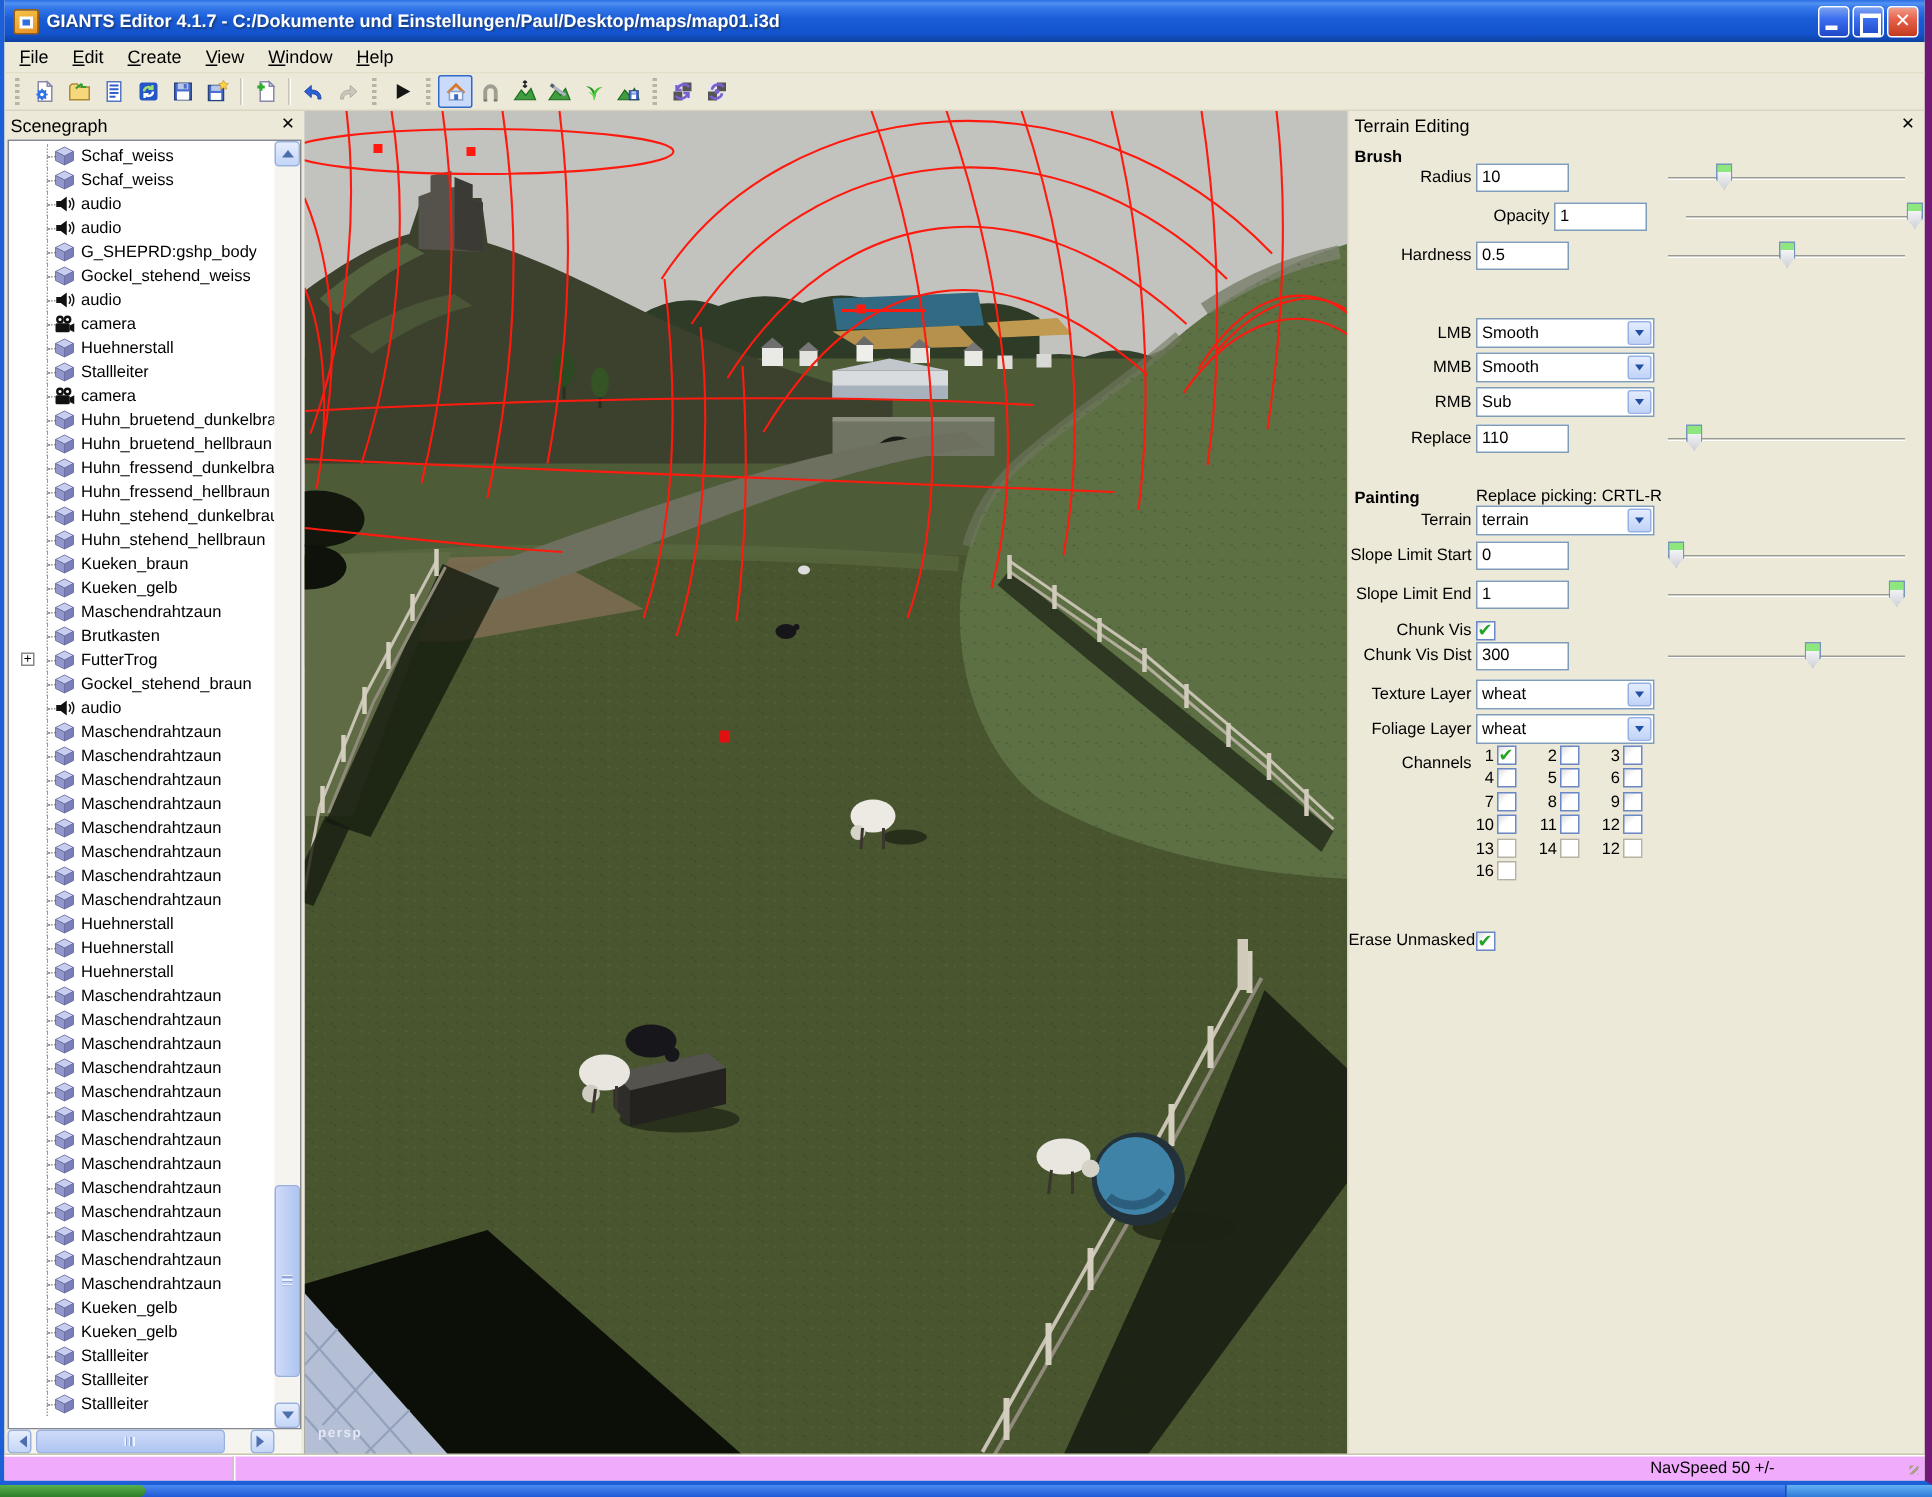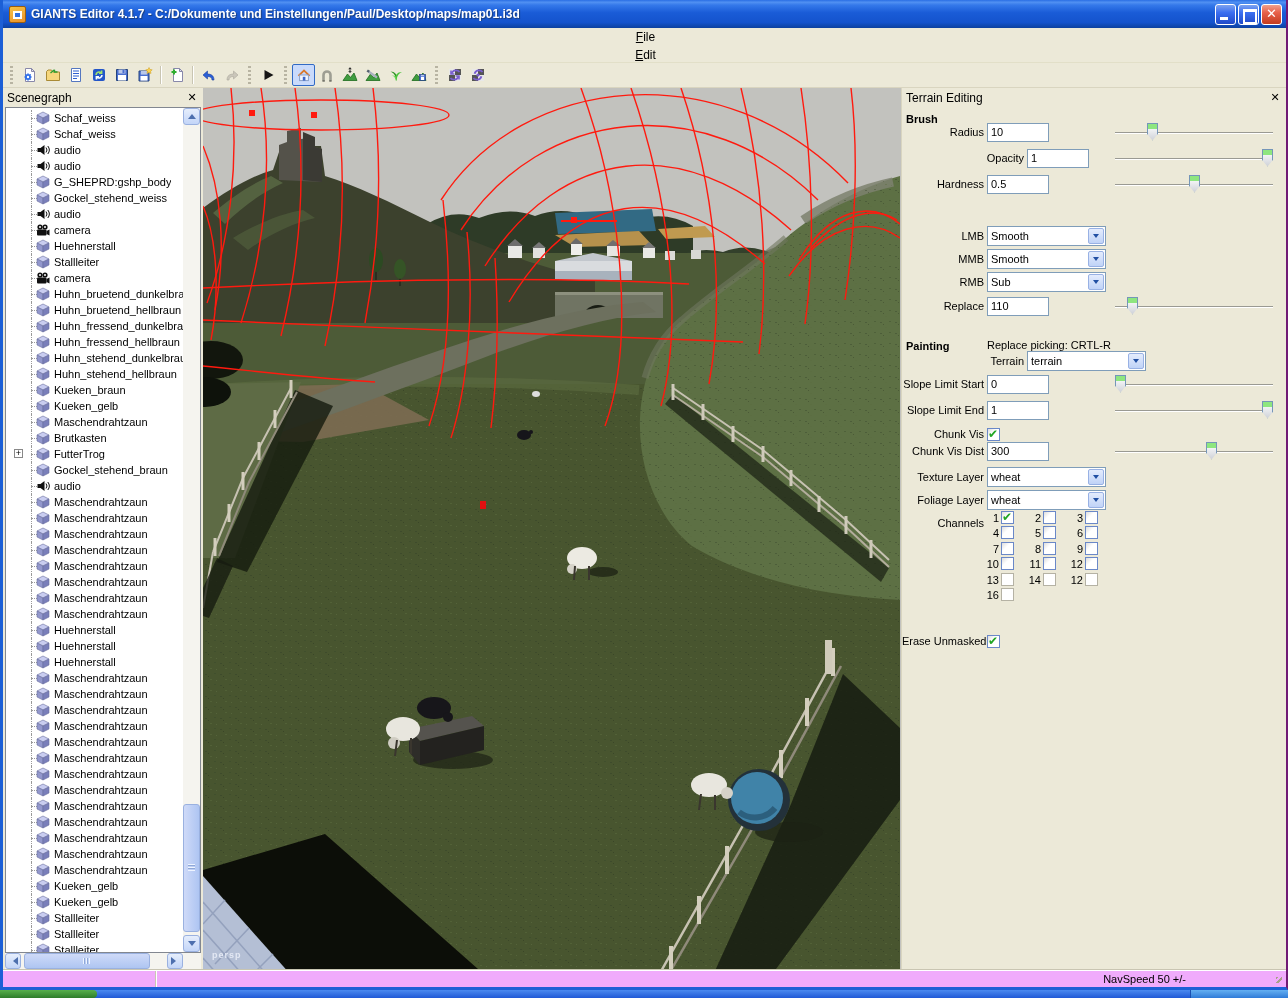--- a/index.html
+++ b/index.html
@@ -1,41 +1,41 @@
 <!DOCTYPE html>
 <html><head>
 <meta charset="utf-8">
 <style>
   html,body{margin:0;padding:0;background:#000;}
   *{box-sizing:border-box;font-family:"Liberation Sans","DejaVu Sans",sans-serif;}
   .screen{position:relative;width:1288px;height:998px;overflow:hidden;background:#2663e0;}
   
   .app{position:absolute;left:0;top:0;width:1288px;height:990px;
-       border-left:3px solid #1c5fd6;border-right:2px solid #701a75;border-bottom:3px solid #1c5fd6;
+       border-left:3px solid #1c5fd6;border-right:5px solid #701a75;border-bottom:3px solid #1c5fd6;
        background:#ece9d8;display:flex;flex-direction:column;}
   .titlebar{height:28px;display:flex;align-items:center;padding:0 4px;
     background:linear-gradient(180deg,#2a6ee4 0%,#5191f2 8%,#3579ea 18%,#1a5cd7 45%,#1453cd 80%,#0c419f 100%);}
   .app-icon{width:17px;height:17px;margin:0 5px 0 2px;border-radius:2px;
     background:linear-gradient(160deg,#f7c344,#e8912b);border:1px solid #9a5e10;position:relative;flex:0 0 auto;}
   .app-icon:before{content:"";position:absolute;left:3px;top:4px;right:3px;height:8px;background:#fdfdfb;}
   .app-icon:after{content:"";position:absolute;left:5px;top:6px;width:5px;height:4px;background:#2f6fe0;}
   .title-text{color:#fff;font-size:12px;font-weight:bold;text-shadow:1px 1px 1px #1b3e7a;
     white-space:nowrap;overflow:hidden;flex:1;}
   .win-btns{display:flex;gap:2px;}
   .win-btn{width:21px;height:21px;border-radius:3px;border:1px solid #fff;
     background:linear-gradient(180deg,#7da2ef,#3b6ff0 40%,#1f49c8);position:relative;}
   .win-btn.close{background:linear-gradient(180deg,#f0a08c,#e8614a 40%,#c33b1f);}
   .win-btn.min:after{content:"";position:absolute;left:4px;bottom:4px;width:8px;height:3px;background:#fff;}
   .win-btn.max:after{content:"";position:absolute;left:4px;top:4px;width:10px;height:10px;
     border:2px solid #fff;border-top-width:3px;}
   .win-btn.close:after{content:"\2715";position:absolute;left:0;top:1px;width:100%;text-align:center;
     color:#fff;font-size:13px;font-weight:bold;}
   
-  .menubar{height:35px;display:flex;align-items:center;padding-left:2px;background:#ece9d8;
-    border-bottom:1px solid #e2dfc8;font-size:12px;flex-direction:column;}
+  .menubar{height:21px;display:flex;align-items:center;padding-left:2px;background:#ece9d8;
+    border-bottom:1px solid #e2dfc8;font-size:12px;}
   .menu-item{padding:2px 8px;color:#000;}
   .menu-item u{text-decoration:underline;}
   
   .toolbar{height:25px;display:flex;align-items:center;background:#ece9d8;border-bottom:1px solid #d9d5c0;padding-left:2px;}
   .tb-grip{width:7px;height:18px;margin:0 3px;background:repeating-linear-gradient(180deg,#b8b4a2 0 2px,transparent 2px 4px);
     background-size:3px 100%;background-repeat:no-repeat;background-position:2px 0;}
   .tb-sep{width:1px;height:18px;background:#c9c5b2;margin:0 4px;box-shadow:1px 0 0 #fff;}
   .tb-btn{width:23px;height:22px;display:flex;align-items:center;justify-content:center;border:1px solid transparent;border-radius:2px;}
   .tb-btn svg{width:16px;height:16px;}
   .tb-btn.active{border-color:#316ac5;background:#c9dafb;}
@@ -1077,21 +1077,21 @@
             </div>
 
           <div class="prow" style="top:15px;left:0;right:0;">
             <span class="plabel">Radius</span>
             <div class="xp-field">10</div>
             <div class="xp-slider" style="left:213px;">
                 <div class="track"></div>
                 <div class="thumb" style="left: 32px;"></div>
               </div>
           </div>
-          <div class="prow" style="top:41px;left:0;right:0;padding-left:40px;">
+          <div class="prow" style="top:41px;left:12px;right:0;padding-left:40px;">
             <span class="plabel">Opacity</span>
             <div class="xp-field">1</div>
             <div class="xp-slider" style="left:213px;">
                 <div class="track"></div>
                 <div class="thumb" style="left: 147px;"></div>
               </div>
           </div>
           <div class="prow" style="top:67px;left:0;right:0;">
             <span class="plabel">Hardness</span>
             <div class="xp-field">0.5</div>
@@ -1138,21 +1138,21 @@
               </div>
           </div>
           <div class="prow" style="top:228px;left:85px;">
               <span class="note">Replace picking: CRTL-R</span>
             </div>
 
           <div class="prow" style="top:229px;left:4px;">
               <span class="pheading">Painting</span>
             </div>
 
-          <div class="prow" style="top:244px;left:0;right:0;margin-left:40px;">
+          <div class="prow" style="top:244px;left:0;right:0;">
             <span class="plabel">Terrain</span>
             <div class="xp-dd">
               <span class="val">terrain</span>
               <span class="dd-btn">
                   <span class="arr down"></span>
                 </span>
             </div>
           </div>
           <div class="prow" style="top:267px;left:0;right:0;">
             <span class="plabel">Slope Limit Start</span>

